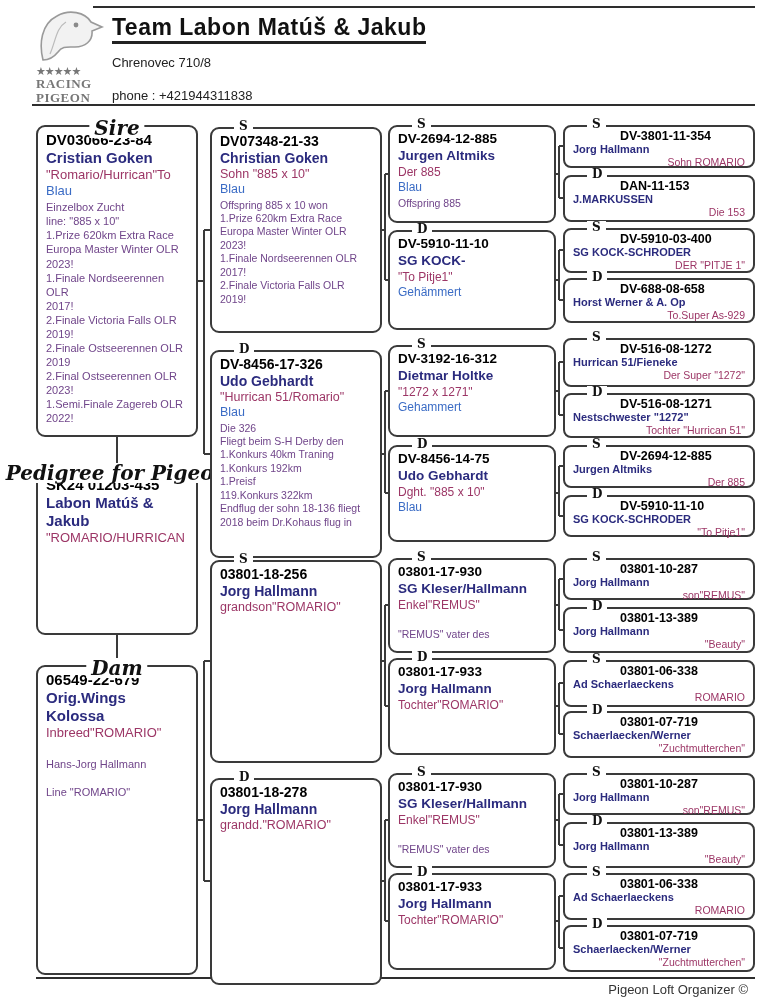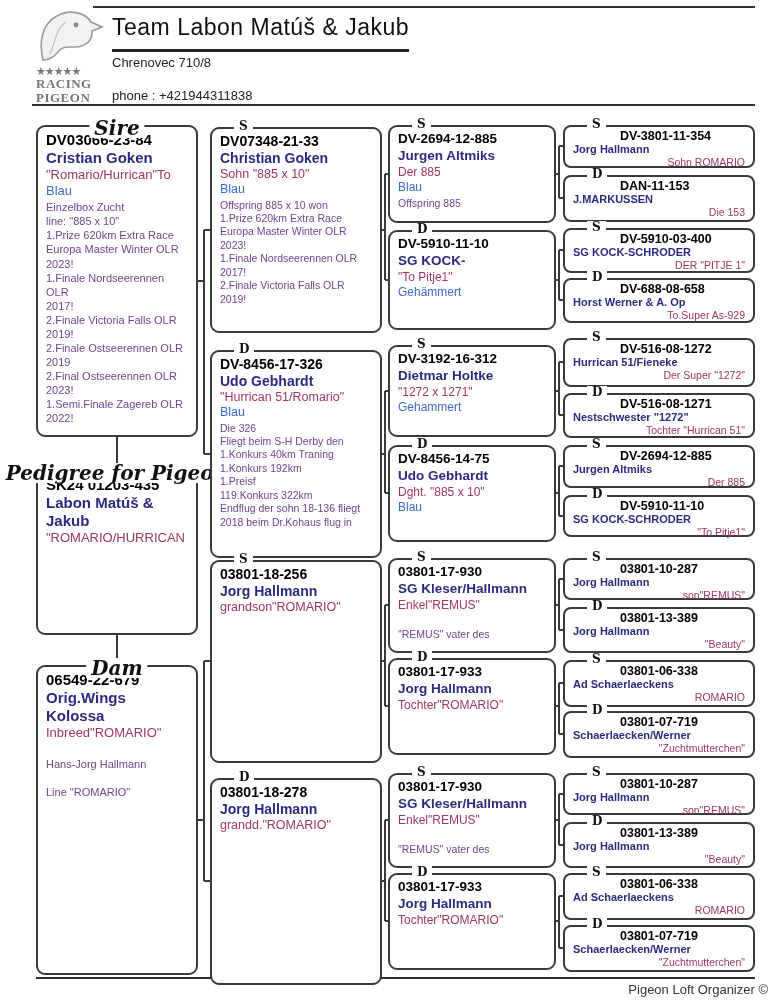--- a/index.html
+++ b/index.html
@@ -1,21 +1,21 @@
 <!DOCTYPE html>
 <html><head>
 <meta charset="utf-8">
 <style>
   html,body{margin:0;padding:0;background:#fff;}
   #page{position:relative;width:768px;height:1001px;background:#fff;overflow:hidden;
         font-family:"Liberation Sans",sans-serif;}
   .hr{position:absolute;height:2px;background:#2e2e2e;}
   
-  #title{position:absolute;left:112px;top:14px;font-size:23px;font-weight:normal;color:#111;
-         border-bottom:3px solid #222;padding-bottom:8px;letter-spacing:.5px;}
+  #title{position:absolute;left:112px;top:14px;font-size:23px;font-weight:bold;color:#111;
+         border-bottom:3px solid #222;padding-bottom:0;letter-spacing:.5px;}
   #addr{position:absolute;left:112px;top:55px;font-size:13px;color:#222;}
   #phone{position:absolute;left:112px;top:88px;font-size:13px;color:#222;}
   #logo{position:absolute;left:36px;top:10px;width:74px;height:94px;color:#8a8a8a;}
   #logo .stars{font-size:11px;letter-spacing:-1px;color:#777;line-height:1;}
   #logo .brand{font-family:"Liberation Serif",serif;font-weight:bold;font-size:13px;
                line-height:1.05;color:#777;letter-spacing:.5px;}
   
   .box{position:absolute;background:#fff;border:2px solid #3a3a3a;border-radius:9px;
        padding:4px 8px;box-sizing:border-box;z-index:2;}
   .tag{position:absolute;top:-9px;left:22px;background:#fff;padding:0 5px;
@@ -34,21 +34,21 @@
   .c2 .comment,.c2 .colorline{font-size:12.5px;line-height:1.2;}
   .c2 .notes{font-size:10.5px;}
   .c3 .ring,.c3 .fancier{font-size:13.5px;line-height:1.25;}
   .c3 .comment,.c3 .colorline{font-size:12px;line-height:1.25;}
   .c3 .notes{font-size:10.5px;}
   .c4{padding:2px 8px;border-radius:8px;}
   .c4 .ring{font-size:12.5px;line-height:1.15;padding-left:47px;}
   .c4 .fancier{font-size:11px;line-height:1.15;}
   .c4 .comment{font-size:10.5px;line-height:1.15;text-align:right;}
   #conn{position:absolute;left:0;top:0;z-index:1;}
-  #footer-credit{position:absolute;right:0;top:982px;font-size:13px;color:#333;}
+  #footer-credit{position:absolute;right:20px;top:982px;font-size:13px;color:#333;}
 </style>
 </head>
 <body>
 
 <div id="page">
 
   <div class="hr" style="left:93px;top:6px;width:662px;"></div>
   <div class="hr" style="left:32px;top:104px;width:723px;"></div>
 
   <div id="logo">

